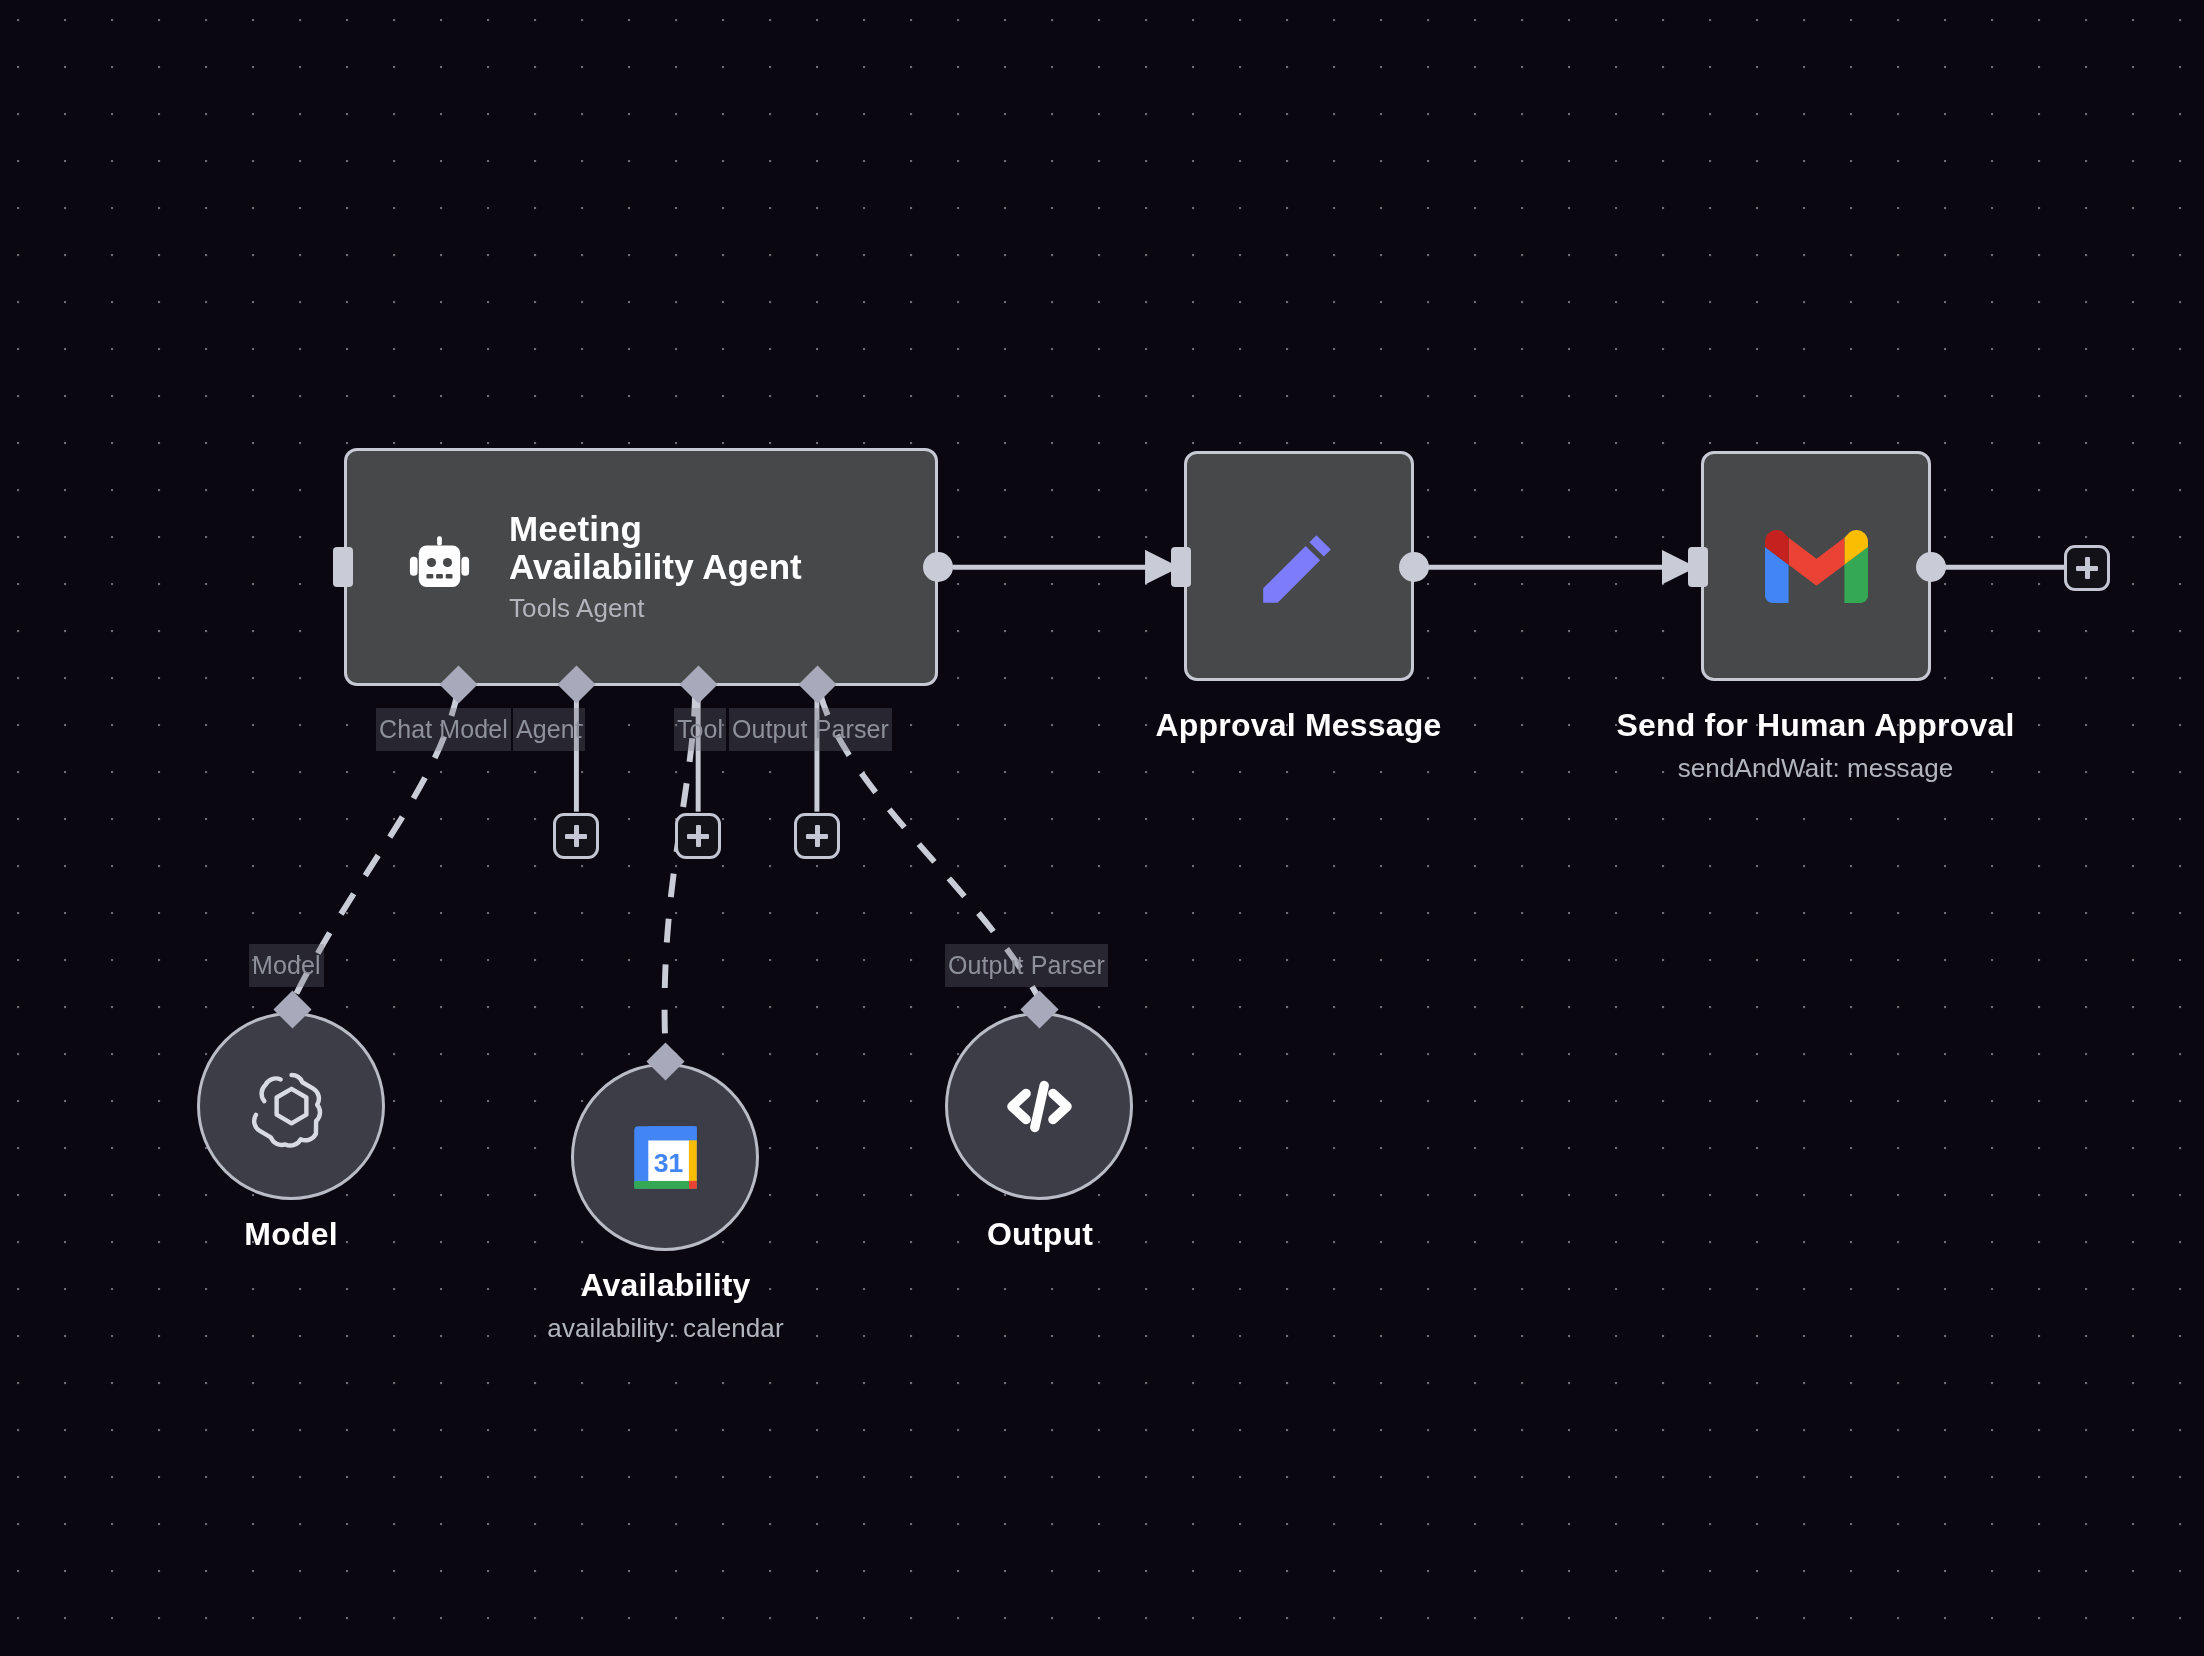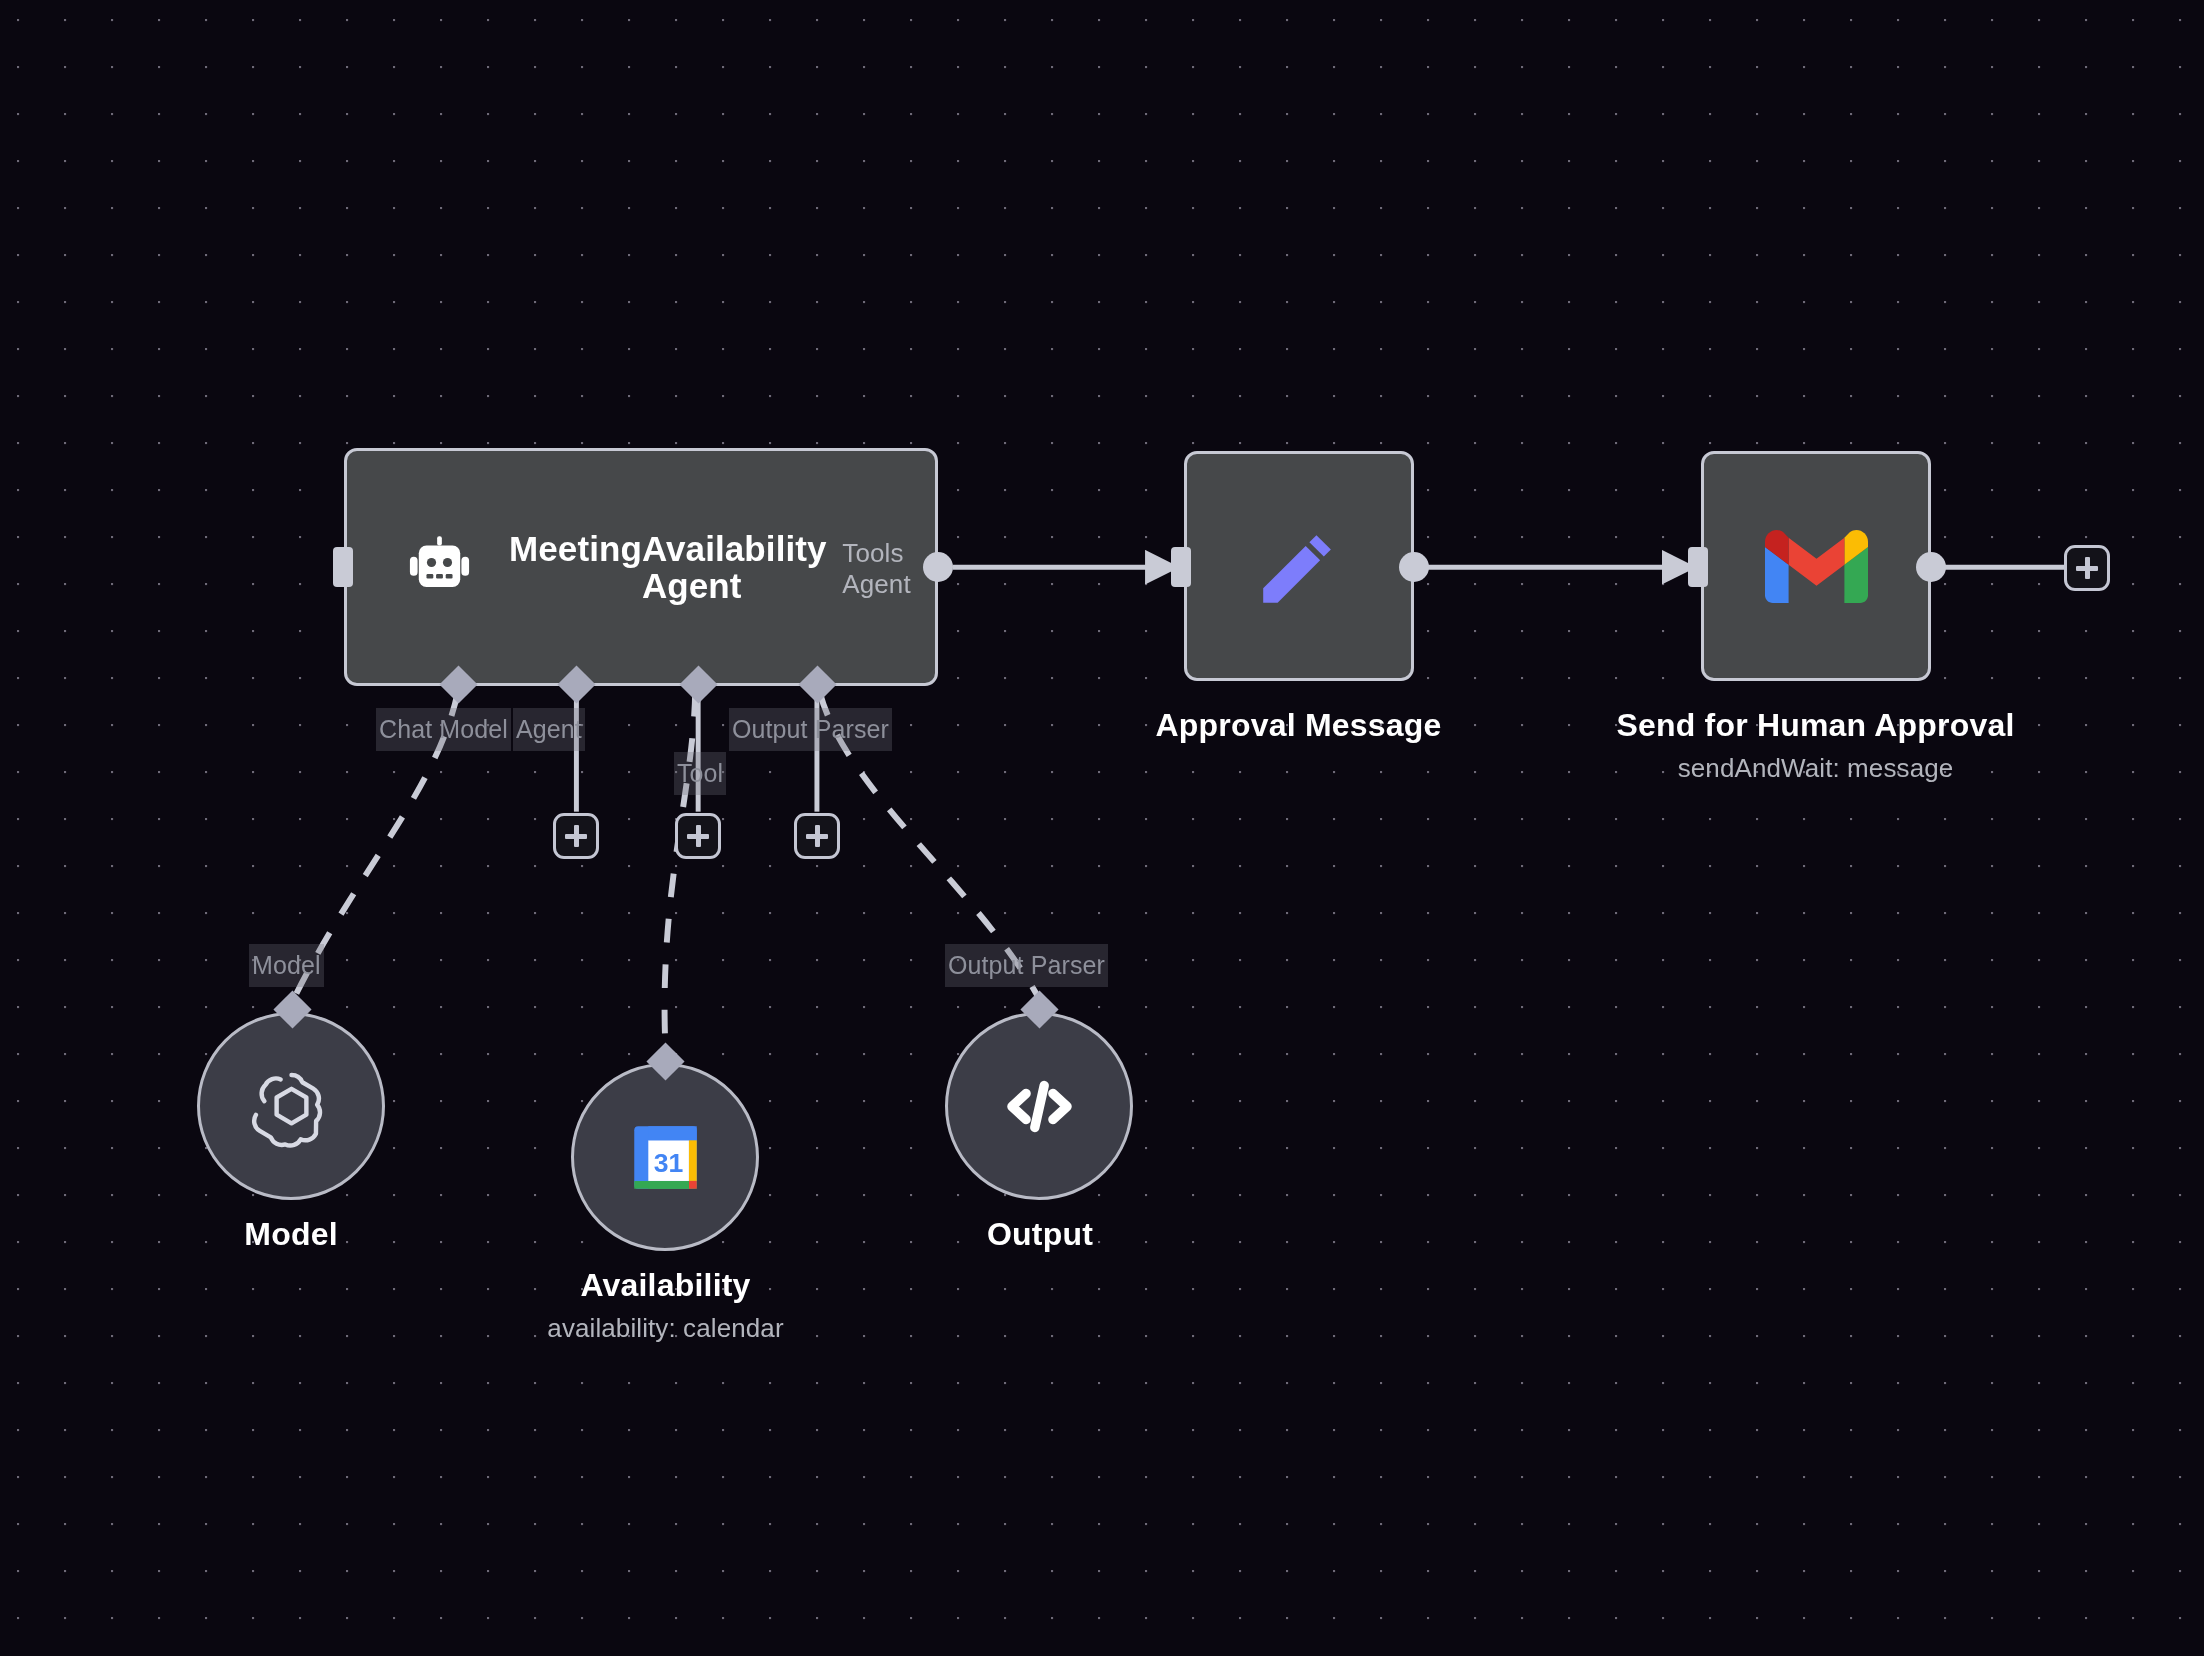--- a/index.html
+++ b/index.html
@@ -57,21 +57,21 @@
   }
   .node-subtitle {
     color: #b3b5bd;
     font-size: 26px;
     font-weight: 400;
     margin-top: 8px;
     letter-spacing: 0.1px;
   }
   .agent-textcol {
     display: flex;
-    flex-direction: row;
+    flex-direction: column;
     justify-content: flex-start;
   }
 
   
   .caption {
     position: absolute;
     text-align: center;
     z-index: 4;
     pointer-events: none;
   }
@@ -224,21 +224,21 @@
 
   <div class="port-out" style="left:923px; top:552px;"></div>
 
   <div class="diamond" style="left:445px; top:671px;"></div>
   <div class="diamond" style="left:563px; top:671px;"></div>
   <div class="diamond" style="left:685px; top:671px;"></div>
   <div class="diamond" style="left:804px; top:671px;"></div>
 
   <div class="wire-label" style="left:376px; top:708px;">Chat Model</div>
   <div class="wire-label" style="left:513px; top:708px;">Agent</div>
-  <div class="wire-label" style="left:674px; top:708px;margin-top:44px;">Tool</div>
+  <div class="wire-label" style="left:674px; top:708px;">Tool</div>
   <div class="wire-label" style="left:729px; top:708px;">Output Parser</div>
 
   <div class="plus-btn" style="left:553px; top:813px;"></div>
   <div class="plus-btn" style="left:675px; top:813px;"></div>
   <div class="plus-btn" style="left:794px; top:813px;"></div>
 
   <div class="port-in" style="left:1171px; top:547px;"></div>
 
   <div class="node square" style="left:1184px; top:451px; width:230px; height:230px;">
     <span>

